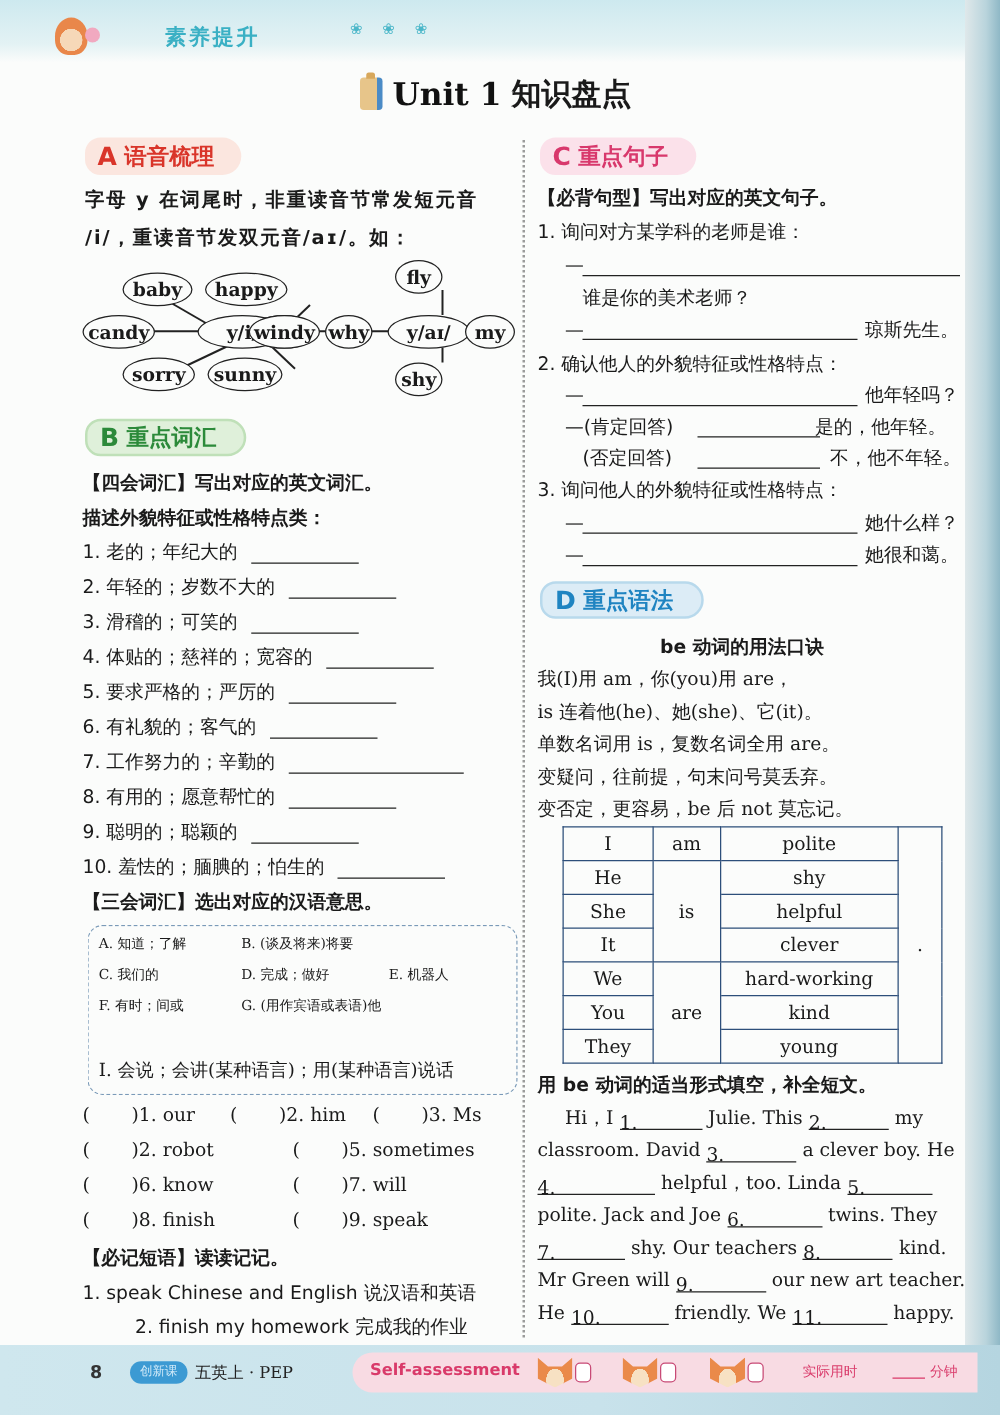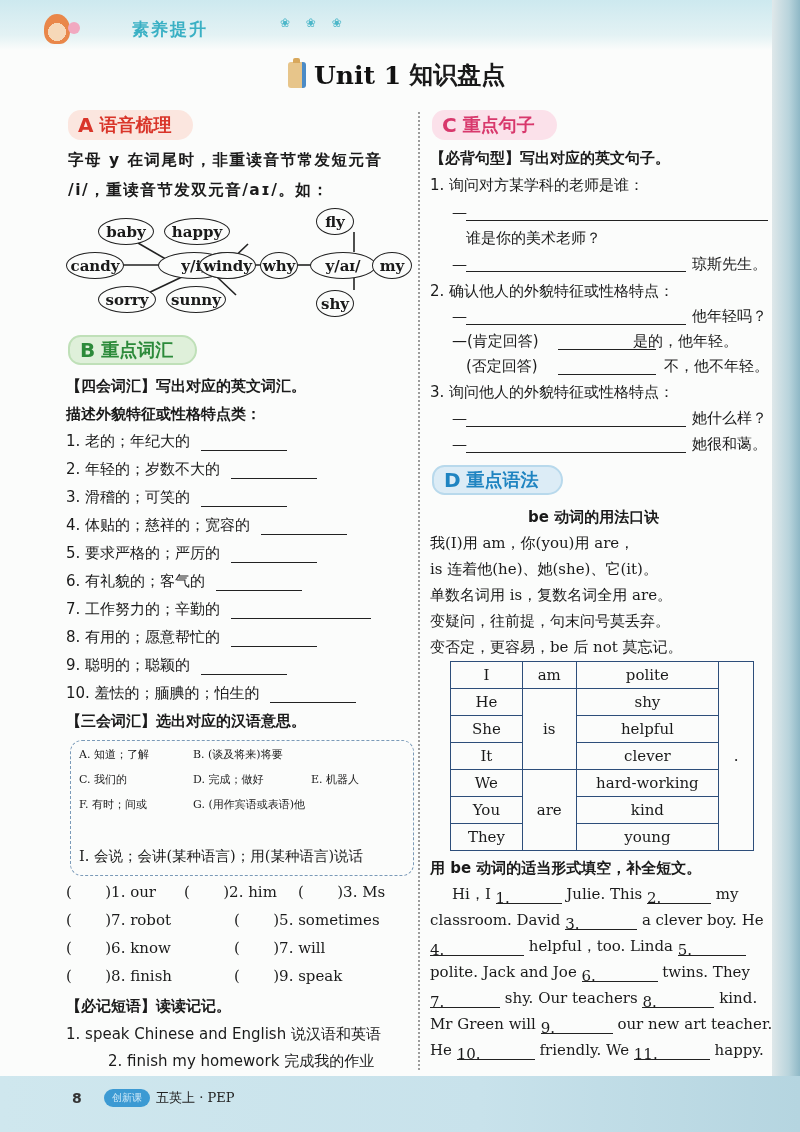--- a/index.html
+++ b/index.html
@@ -237,21 +237,21 @@
   <div class="opt" style="left:122px;top:31px;">D. 完成；做好</div>
   <div class="opt" style="left:240px;top:31px;">E. 机器人</div>
   <div class="opt" style="left:8px;top:56px;">F. 有时；间或</div>
   <div class="opt" style="left:122px;top:56px;">G. (用作宾语或表语)他</div>
   <div class="opt" style="left:8px;top:106px;font-size:14.5px;">I. 会说；会讲(某种语言)；用(某种语言)说话</div>
 </div>
 
 <div class="txt" style="left:66px;top:882px;">(&nbsp;&nbsp;&nbsp;&nbsp;&nbsp;&nbsp;&nbsp;)<span>1. our</span></div>
 <div class="txt" style="left:184px;top:882px;">(&nbsp;&nbsp;&nbsp;&nbsp;&nbsp;&nbsp;&nbsp;)<span>2. him</span></div>
 <div class="txt" style="left:298px;top:882px;">(&nbsp;&nbsp;&nbsp;&nbsp;&nbsp;&nbsp;&nbsp;)<span>3. Ms</span></div>
-<div class="txt" style="left:66px;top:910px;">(&nbsp;&nbsp;&nbsp;&nbsp;&nbsp;&nbsp;&nbsp;)<span>7. robot</span></div>
+<div class="txt" style="left:66px;top:910px;">(&nbsp;&nbsp;&nbsp;&nbsp;&nbsp;&nbsp;&nbsp;)<span>2. robot</span></div>
 <div class="txt" style="left:234px;top:910px;">(&nbsp;&nbsp;&nbsp;&nbsp;&nbsp;&nbsp;&nbsp;)<span>5. sometimes</span></div>
 <div class="txt" style="left:66px;top:938px;">(&nbsp;&nbsp;&nbsp;&nbsp;&nbsp;&nbsp;&nbsp;)<span>6. know</span></div>
 <div class="txt" style="left:234px;top:938px;">(&nbsp;&nbsp;&nbsp;&nbsp;&nbsp;&nbsp;&nbsp;)<span>7. will</span></div>
 <div class="txt" style="left:66px;top:966px;">(&nbsp;&nbsp;&nbsp;&nbsp;&nbsp;&nbsp;&nbsp;)<span>8. finish</span></div>
 <div class="txt" style="left:234px;top:966px;">(&nbsp;&nbsp;&nbsp;&nbsp;&nbsp;&nbsp;&nbsp;)<span>9. speak</span></div>
 
 <div class="txt sans bold" style="left:66px;top:996px;">【必记短语】读读记记。</div>
 <div class="txt sans" style="left:66px;top:1024px;">1. speak Chinese and English 说汉语和英语</div>
 <div class="txt sans" style="left:66px;top:1051px;margin-left:42px;">2. finish my homework 完成我的作业</div>
 
@@ -267,21 +267,21 @@
 <div class="txt" style="left:452px;top:254px;">—</div>
 <div class="blank" style="position:absolute;left:466px;top:256px;width:220px;"></div>
 <div class="txt sans" style="left:692px;top:254px;">琼斯先生。</div>
 
 <div class="txt sans" style="left:430px;top:281px;">2. 确认他人的外貌特征或性格特点：</div>
 <div class="txt" style="left:452px;top:306px;">—</div>
 <div class="blank" style="position:absolute;left:466px;top:309px;width:220px;"></div>
 <div class="txt sans" style="left:692px;top:306px;">他年轻吗？</div>
 <div class="txt sans" style="left:452px;top:331px;"><span>—</span><span>(肯定回答)</span></div>
 <div class="blank" style="position:absolute;left:558px;top:334px;width:98px;"></div>
-<div class="txt sans" style="left:633px;top:331px;">是的，他年轻。</div>
+<div class="txt sans" style="left:652px;top:331px;">是的，他年轻。</div>
 <div class="txt sans" style="left:466px;top:356px;">(否定回答)</div>
 <div class="blank" style="position:absolute;left:558px;top:359px;width:98px;"></div>
 <div class="txt sans" style="left:664px;top:356px;">不，他不年轻。</div>
 
 <div class="txt sans" style="left:430px;top:382px;">3. 询问他人的外貌特征或性格特点：</div>
 <div class="txt" style="left:452px;top:408px;">—</div>
 <div class="blank" style="position:absolute;left:466px;top:411px;width:220px;"></div>
 <div class="txt sans" style="left:692px;top:408px;">她什么样？</div>
 <div class="txt" style="left:452px;top:434px;">—</div>
 <div class="blank" style="position:absolute;left:466px;top:437px;width:220px;"></div>
@@ -356,13 +356,25 @@
   <span>Mr Green will </span><span class="blank" style="width:72px;"><span>9.</span></span><span> our new art teacher.</span>
 </div>
 <div class="txt" style="left:430px;top:1040px;">
   <span>He </span><span class="blank" style="width:78px;"><span>10.</span></span><span> friendly. We </span><span class="blank" style="width:76px;"><span>11.</span></span><span> happy.</span>
 </div>
 
 <div class="footer">
   <div class="footer-page">8</div>
   <div class="footer-badge">创新课</div>
   <div class="footer-book">五英上 · PEP</div>
+  <div class="self-bar">
+    <div class="self-label">Self-assessment</div>
+    <div class="fox" style="left:148px;"></div>
+    <div class="check-box" style="left:178px;"></div>
+    <div class="fox" style="left:216px;"></div>
+    <div class="check-box" style="left:246px;"></div>
+    <div class="fox" style="left:286px;"></div>
+    <div class="check-box" style="left:316px;"></div>
+    <div class="time-label">实际用时</div>
+    <div class="time-blank"></div>
+    <div class="time-unit">分钟</div>
+  </div>
 </div>
 
 </body></html>

